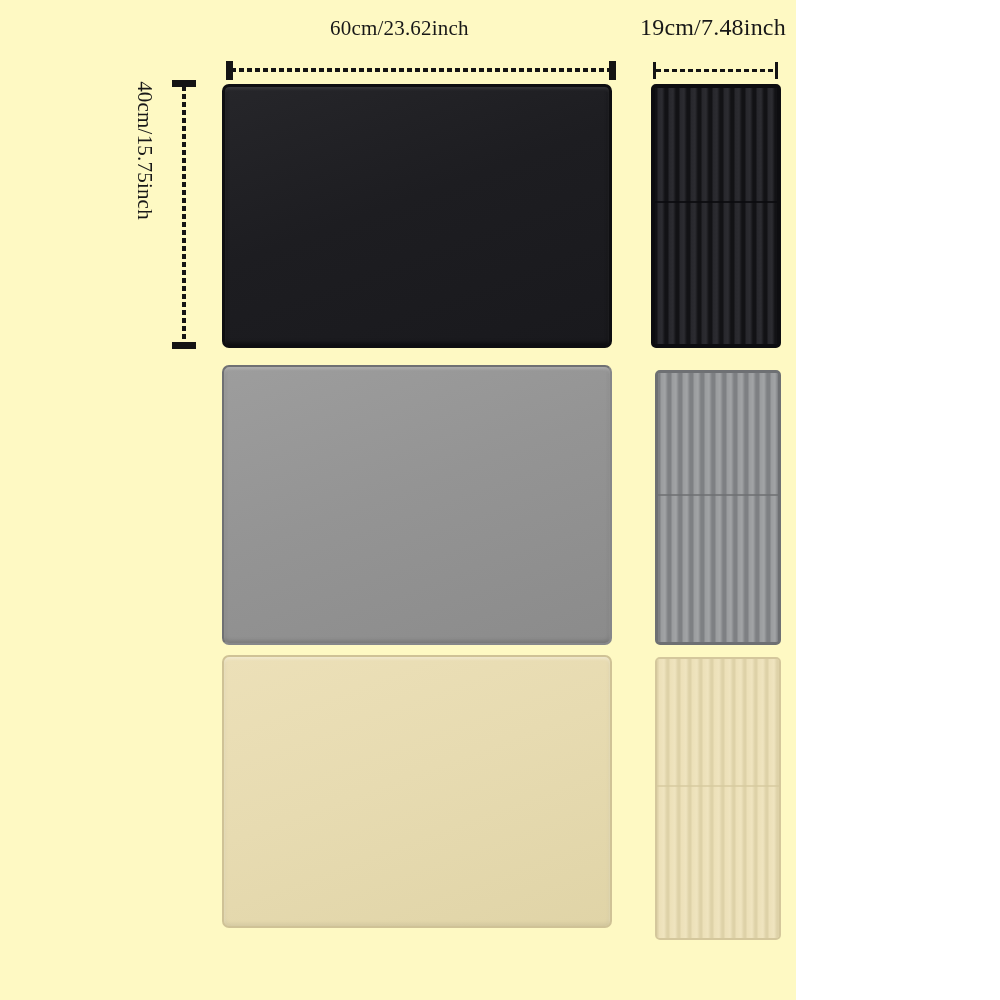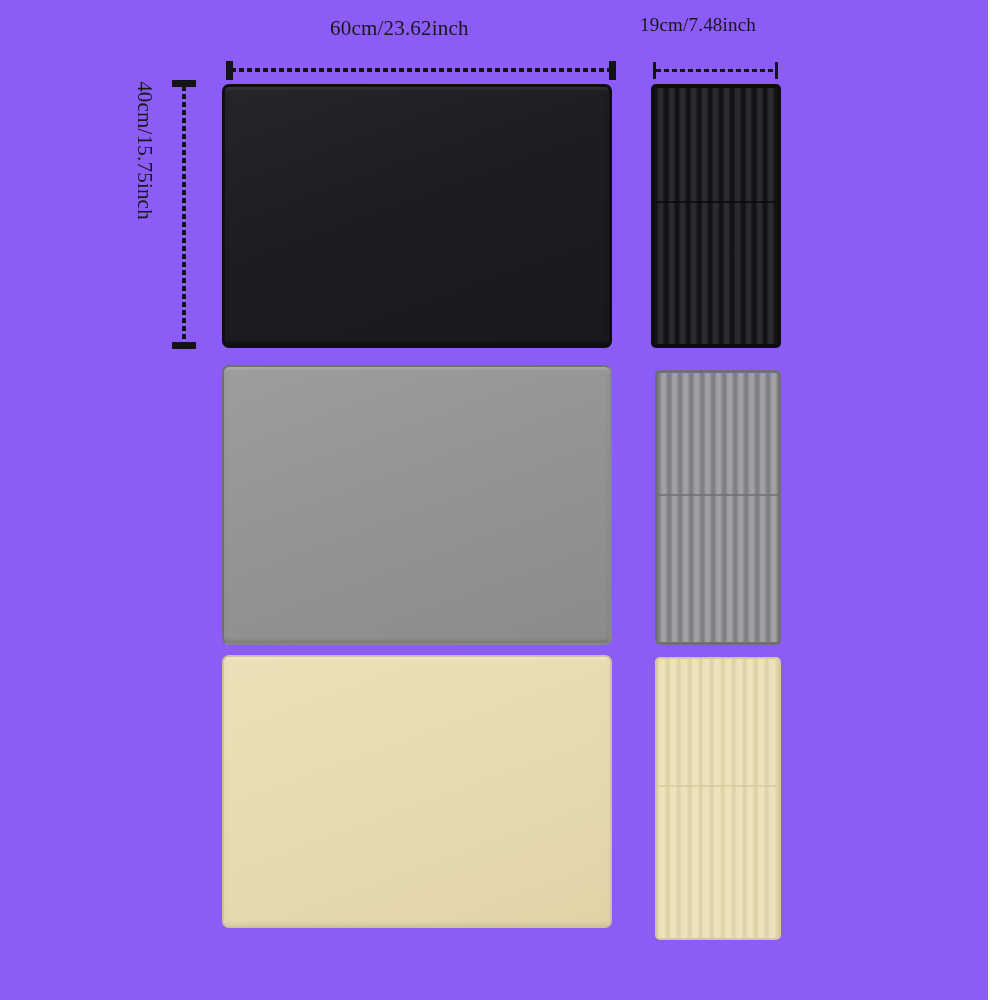--- a/index.html
+++ b/index.html
@@ -12,36 +12,36 @@
     height: 1000px;
     position: relative;
     overflow: hidden;
     font-family: "Liberation Serif", "DejaVu Serif", serif;
   }
 
   #stage {
     position: absolute;
     left: 0;
     top: 0;
-    width: 988px;
+    width: 796px;
     height: 1000px;
-    background: #8b5cf6;
+    background: #fef9c3;
   }
 
   
   .dim-label {
     position: absolute;
     color: #181818;
     font-size: 21px;
     letter-spacing: 0.2px;
     white-space: nowrap;
     font-family: "Liberation Serif", "DejaVu Serif", serif;
   }
   #label-width-main  { left: 330px; top: 16px; }
-  #label-width-side  { left: 640px; top: 14px; font-size: 19px; }
+  #label-width-side  { left: 640px; top: 14px; font-size: 24px; }
   #label-height-main {
     left: -6px;
     top: 138px;
     width: 300px;
     text-align: center;
     transform: rotate(90deg);
     transform-origin: center center;
     font-size: 21px;
   }
 

